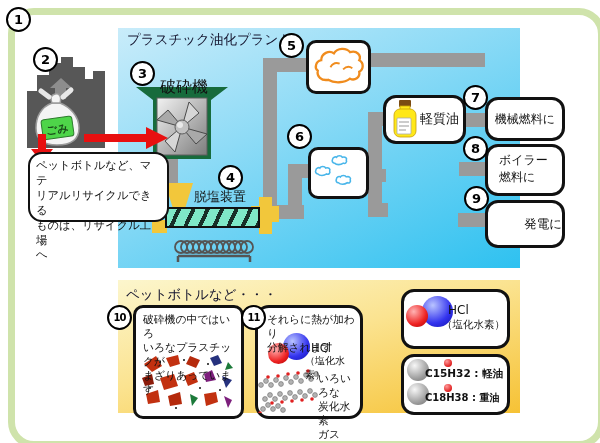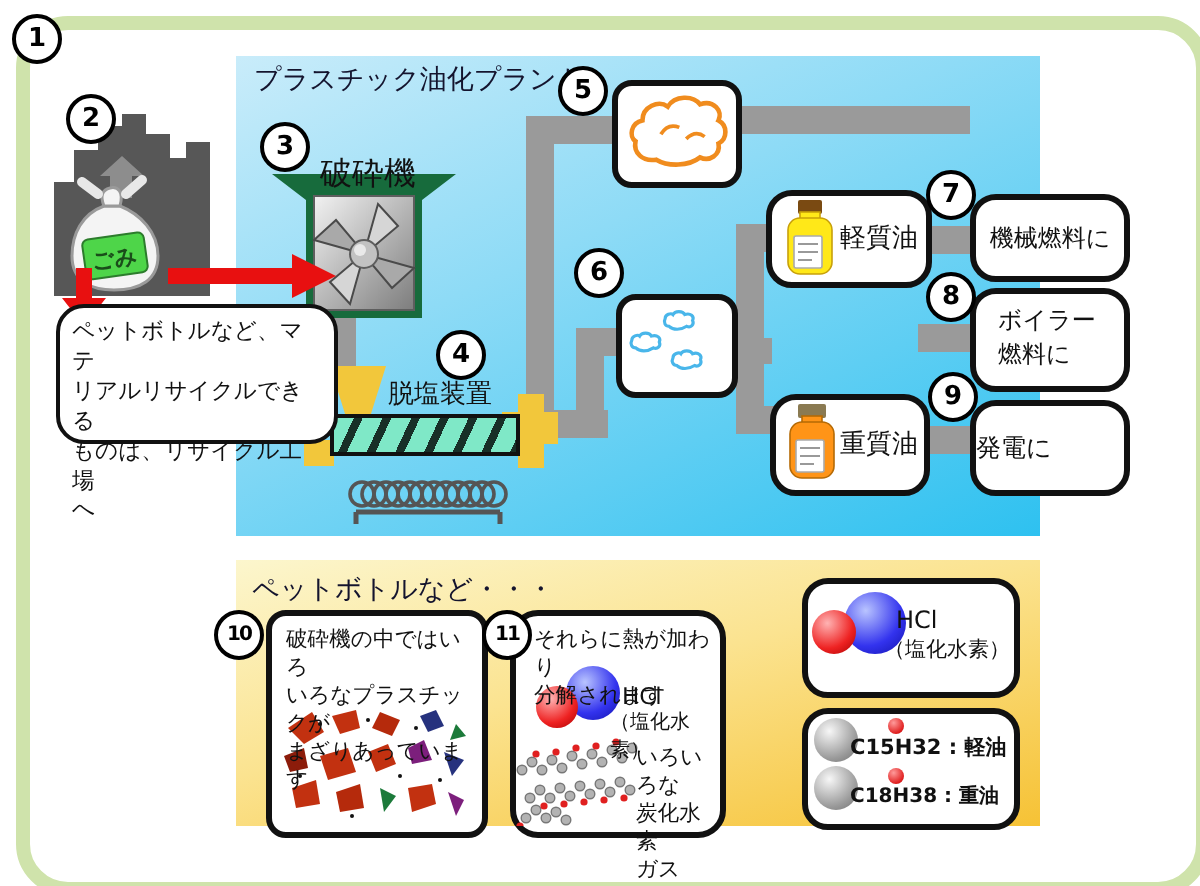--- a/index.html
+++ b/index.html
@@ -157,42 +157,32 @@
       <rect x="6" y="0" width="12" height="7" rx="1" fill="#7a4a12"></rect>
       <rect x="7" y="6" width="10" height="5" fill="#ffe818" stroke="#c8a00a" stroke-width="0.8"></rect>
       <rect x="1" y="9" width="22" height="28" rx="6" fill="#ffe818" stroke="#c8a00a" stroke-width="0.8"></rect>
       <rect x="4" y="18" width="14" height="16" rx="1" fill="#fff" stroke="#aaa" stroke-width="0.8"></rect>
       <path d="M6,22 h10 M6,26 h10 M6,30 h7" stroke="#999" stroke-width="1"></path>
     </svg>
     <div class="bottle-label" style="position:absolute;left:34px;top:12px;">軽質油</div>
   </div>
 
 
-  <div class="wbox r12" style="left:385px;top:197px;width:74px;height:45px;">
-    <svg style="position:absolute;left:6px;top:2px;" width="24" height="38" viewBox="0 0 24 38">
-      <rect x="5" y="0" width="14" height="7" rx="1" fill="#8a7a52"></rect>
-      <rect x="7" y="6" width="10" height="5" fill="#ff9417" stroke="#b56a05" stroke-width="0.8"></rect>
-      <rect x="1" y="9" width="22" height="28" rx="6" fill="#ff9417" stroke="#b56a05" stroke-width="0.8"></rect>
-      <rect x="4" y="18" width="14" height="16" rx="1" fill="#fff" stroke="#aaa" stroke-width="0.8"></rect>
-      <path d="M6,22 h10 M6,26 h10 M6,30 h7" stroke="#999" stroke-width="1"></path>
-    </svg>
-    <div class="bottle-label" style="position:absolute;left:32px;top:13px;">重質油</div>
-  </div>
 
 
   <div class="wbox r12" style="left:485px;top:97px;width:74px;height:38px;display:flex;align-items:center;justify-content:center;">
     <div style="font-size:12px;color:#111;">機械燃料に</div>
   </div>
 
   <div class="wbox r12" style="left:485px;top:144px;width:74px;height:46px;">
     <div class="lbl pre" style="left:11px;top:5px;font-size:12px;line-height:1.4;color:#111;">ボイラー
 燃料に</div>
   </div>
 
-  <div class="wbox r12" style="left:485px;top:200px;width:74px;height:42px;display:flex;align-items:center;justify-content:flex-start;">
+  <div class="wbox r12" style="left:485px;top:200px;width:74px;height:42px;display:flex;align-items:center;justify-content:flex-end;">
     <div style="font-size:12.5px;color:#111;">発電に</div>
   </div>
 
   <div class="wbox r10" style="left:133px;top:305px;width:105px;height:108px;">
     <div class="lbl pre boxtext" style="left:7px;top:5px;">破砕機の中ではいろ
 いろなプラスチックが
 まざりあっています</div>
     <svg style="position:absolute;left:4px;top:46px;" width="95" height="58" viewBox="0 0 95 58">
       <polygon points="4,10 16,2 22,12 12,18" fill="#c23110"></polygon>
       <polygon points="26,4 38,1 40,10 30,13" fill="#c23110"></polygon>

